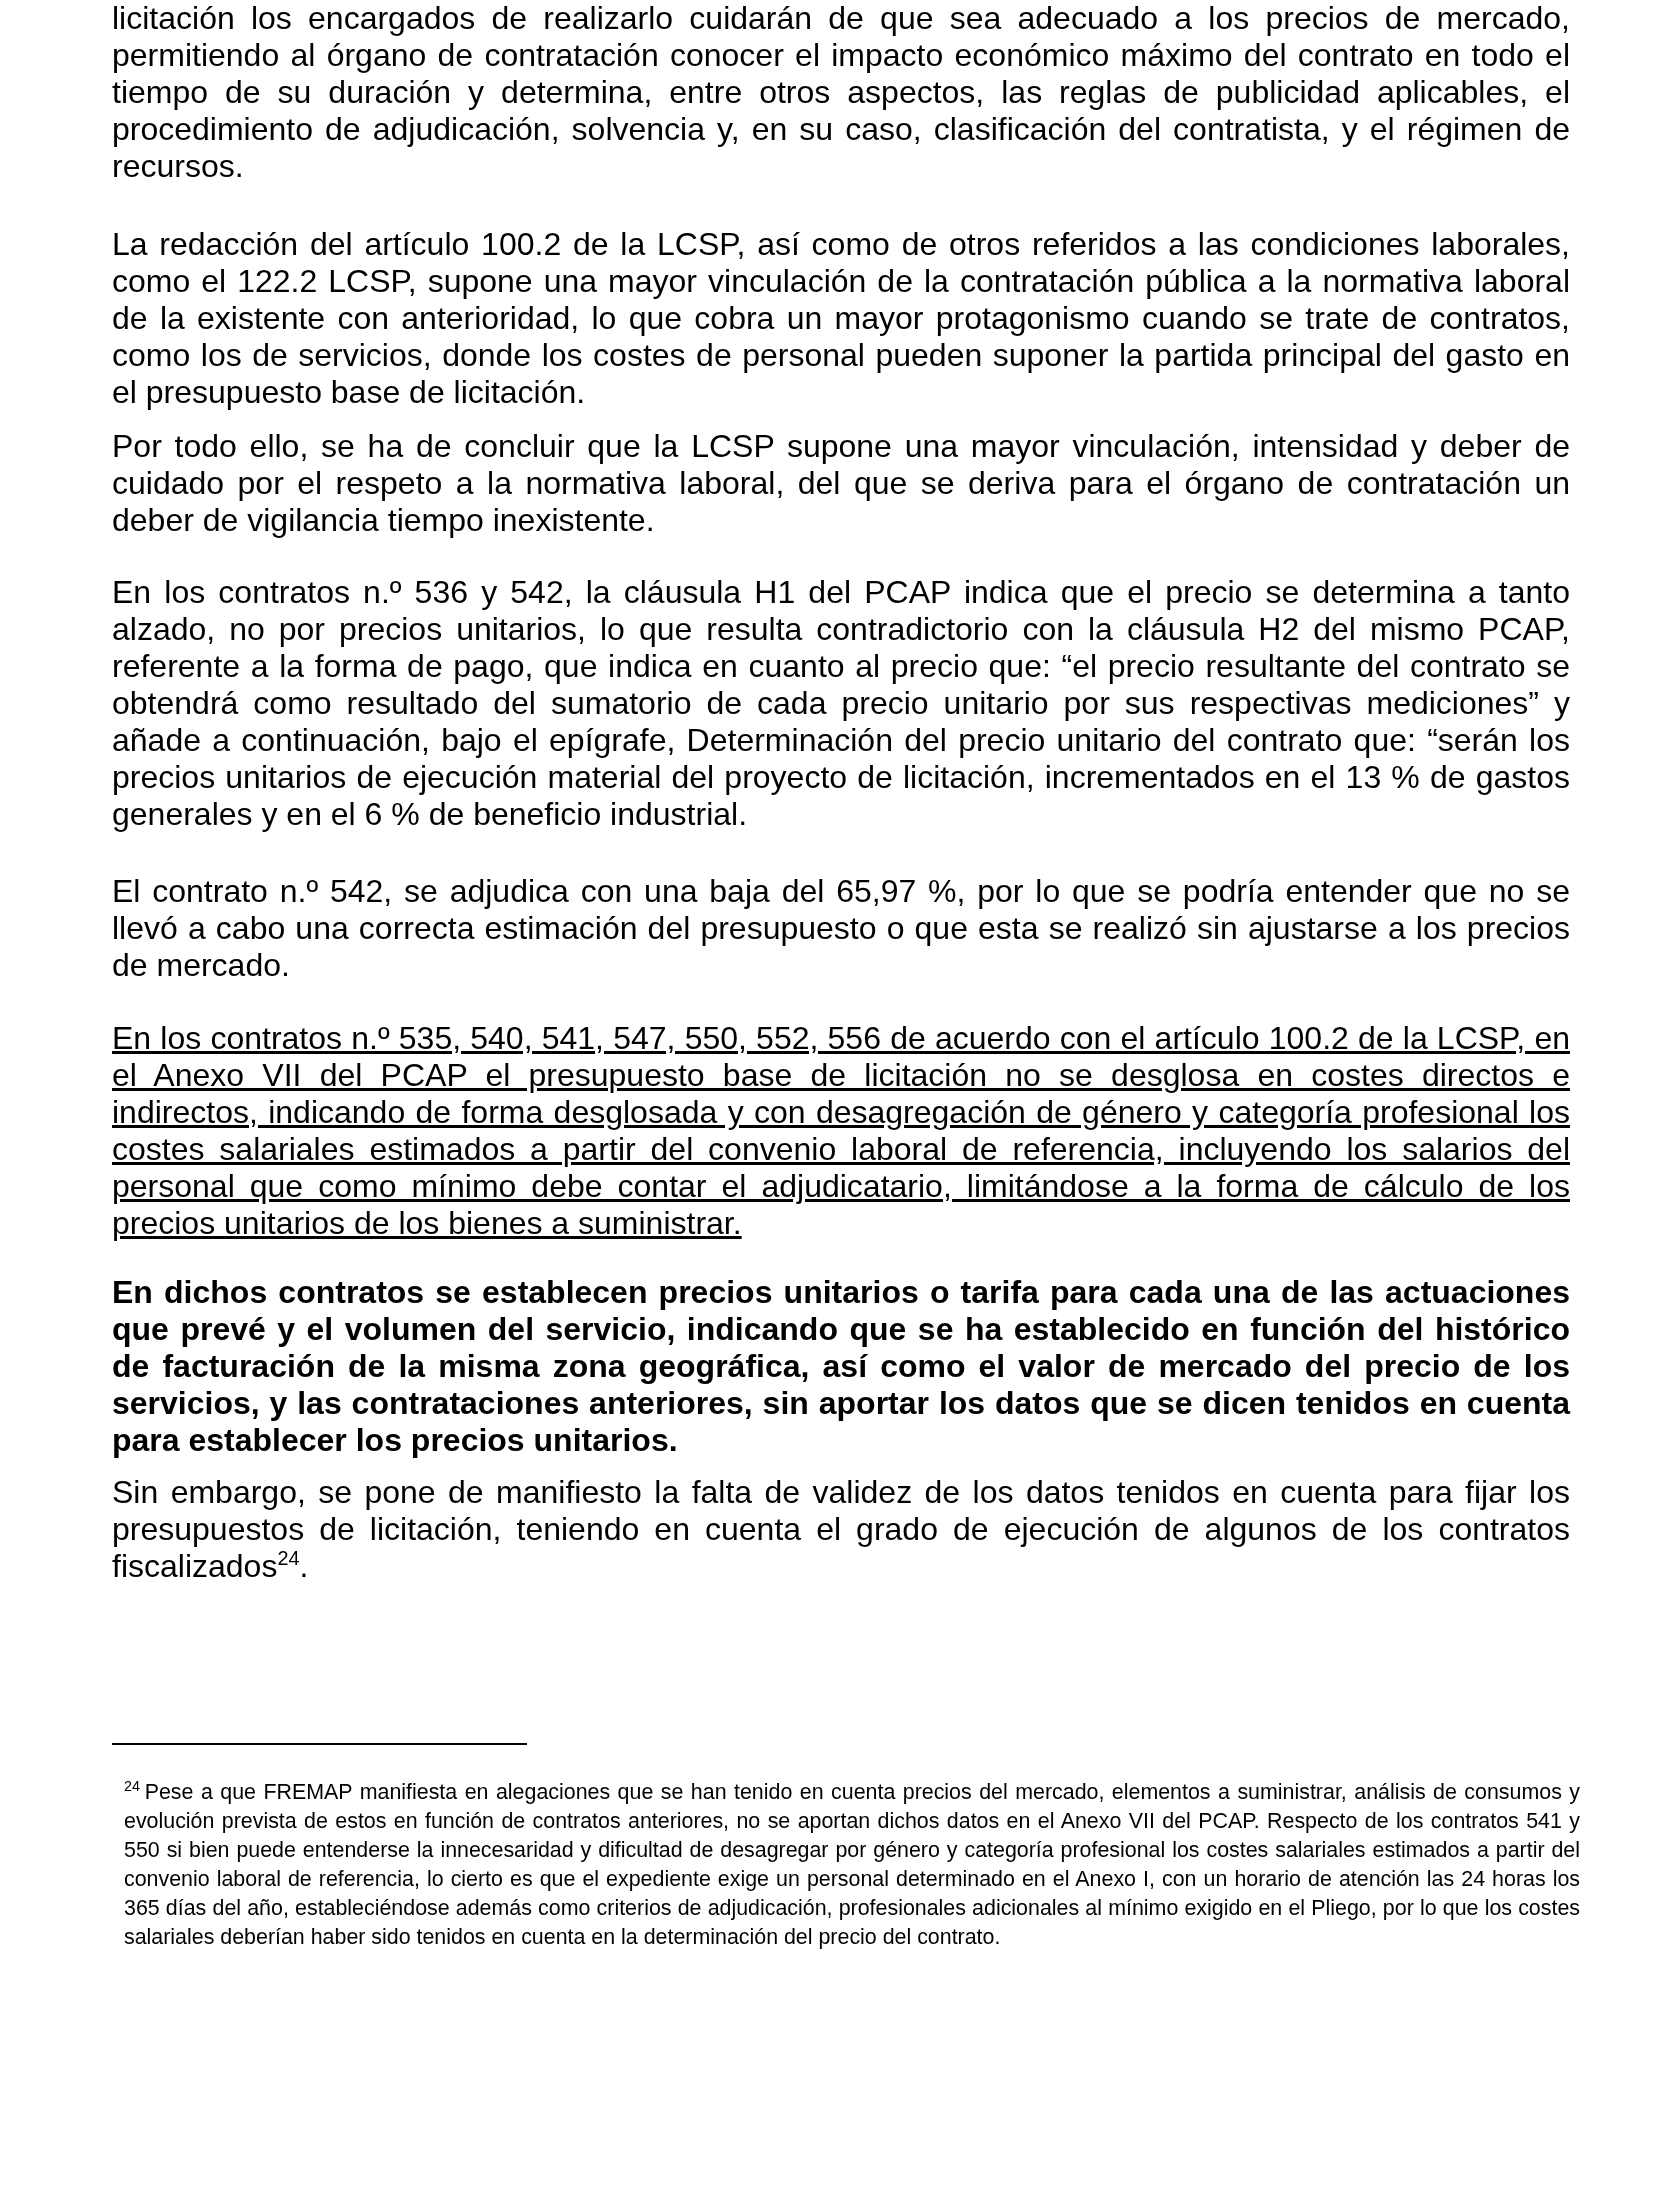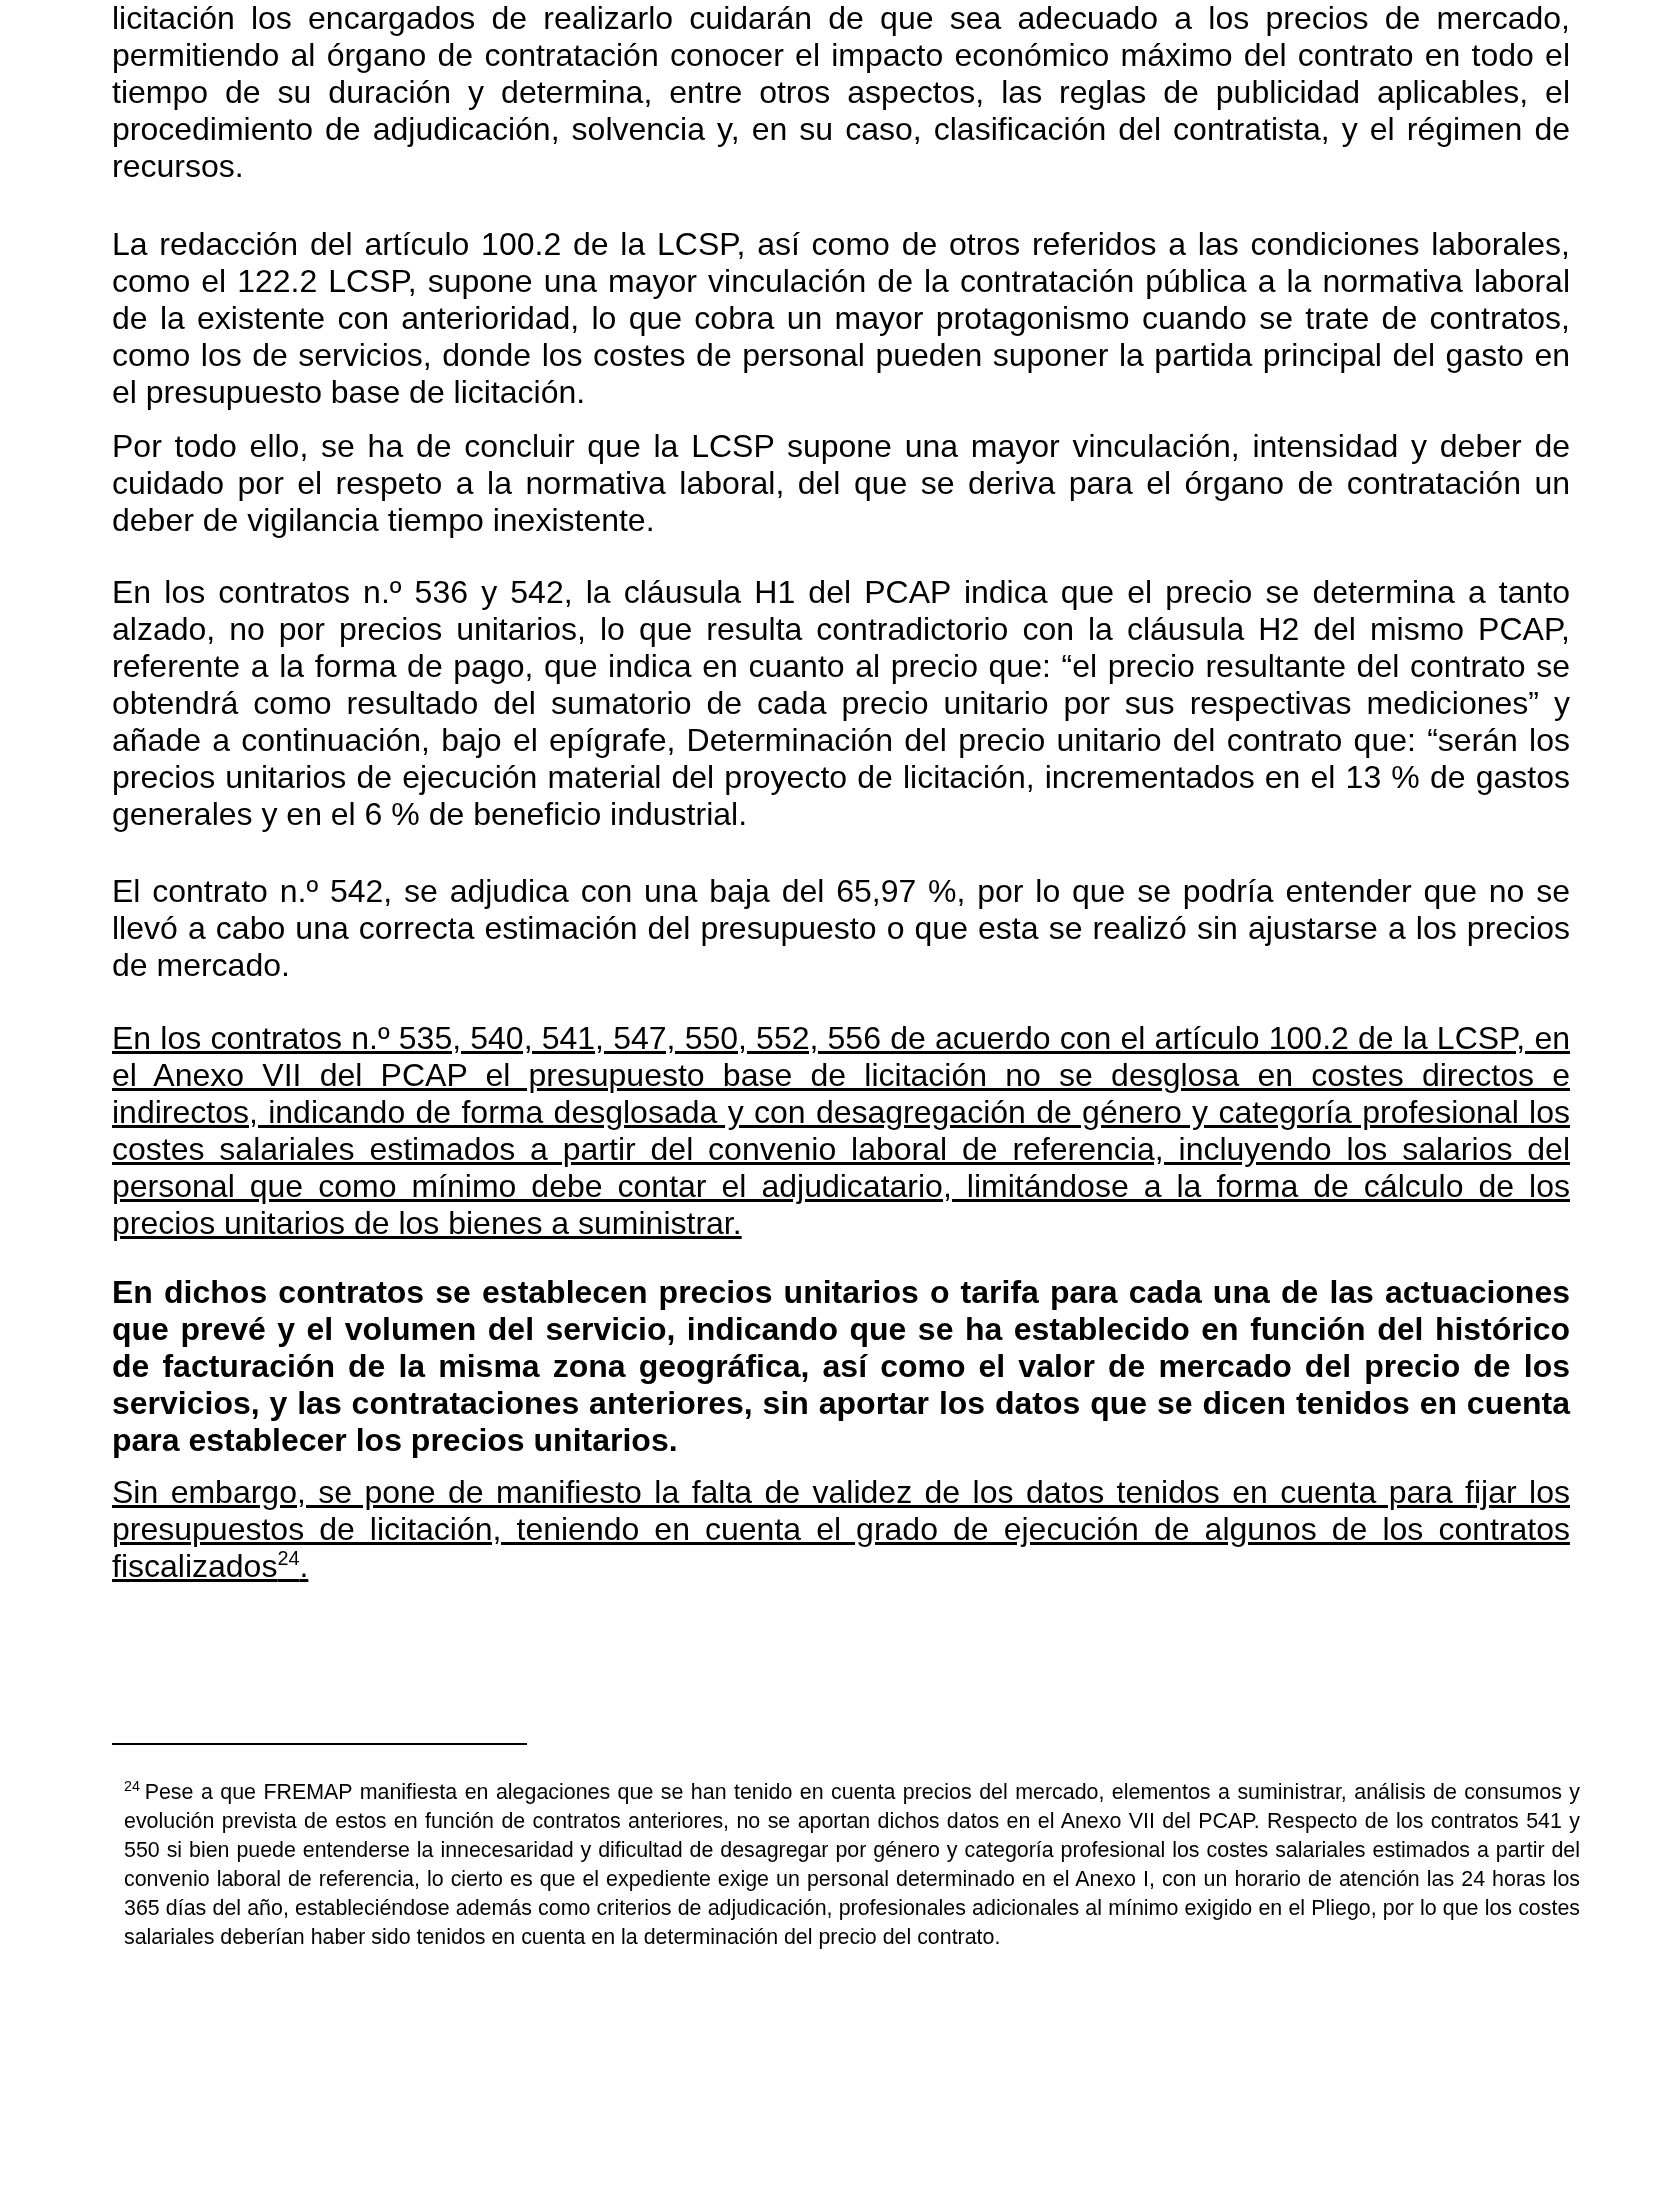--- a/index.html
+++ b/index.html
@@ -38,21 +38,21 @@
     line-height: 0;
     vertical-align: 0.62em;
   }
   #p1 { top: 0px; }
   #p2 { top: 226px; }
   #p3 { top: 428px; }
   #p4 { top: 574px; }
   #p5 { top: 873px; }
   #p6 { top: 1020px; text-decoration: underline; }
   #p7 { top: 1274px; font-weight: bold; }
-  #p8 { top: 1474px; text-decoration: underline; }
+  #p8 { top: 1474px; }
 
   .footnote-separator {
     position: absolute;
     left: 112px;
     top: 1743px;
     width: 415px;
     height: 1.6px;
     background: #000000;
   }
   .footnote {

